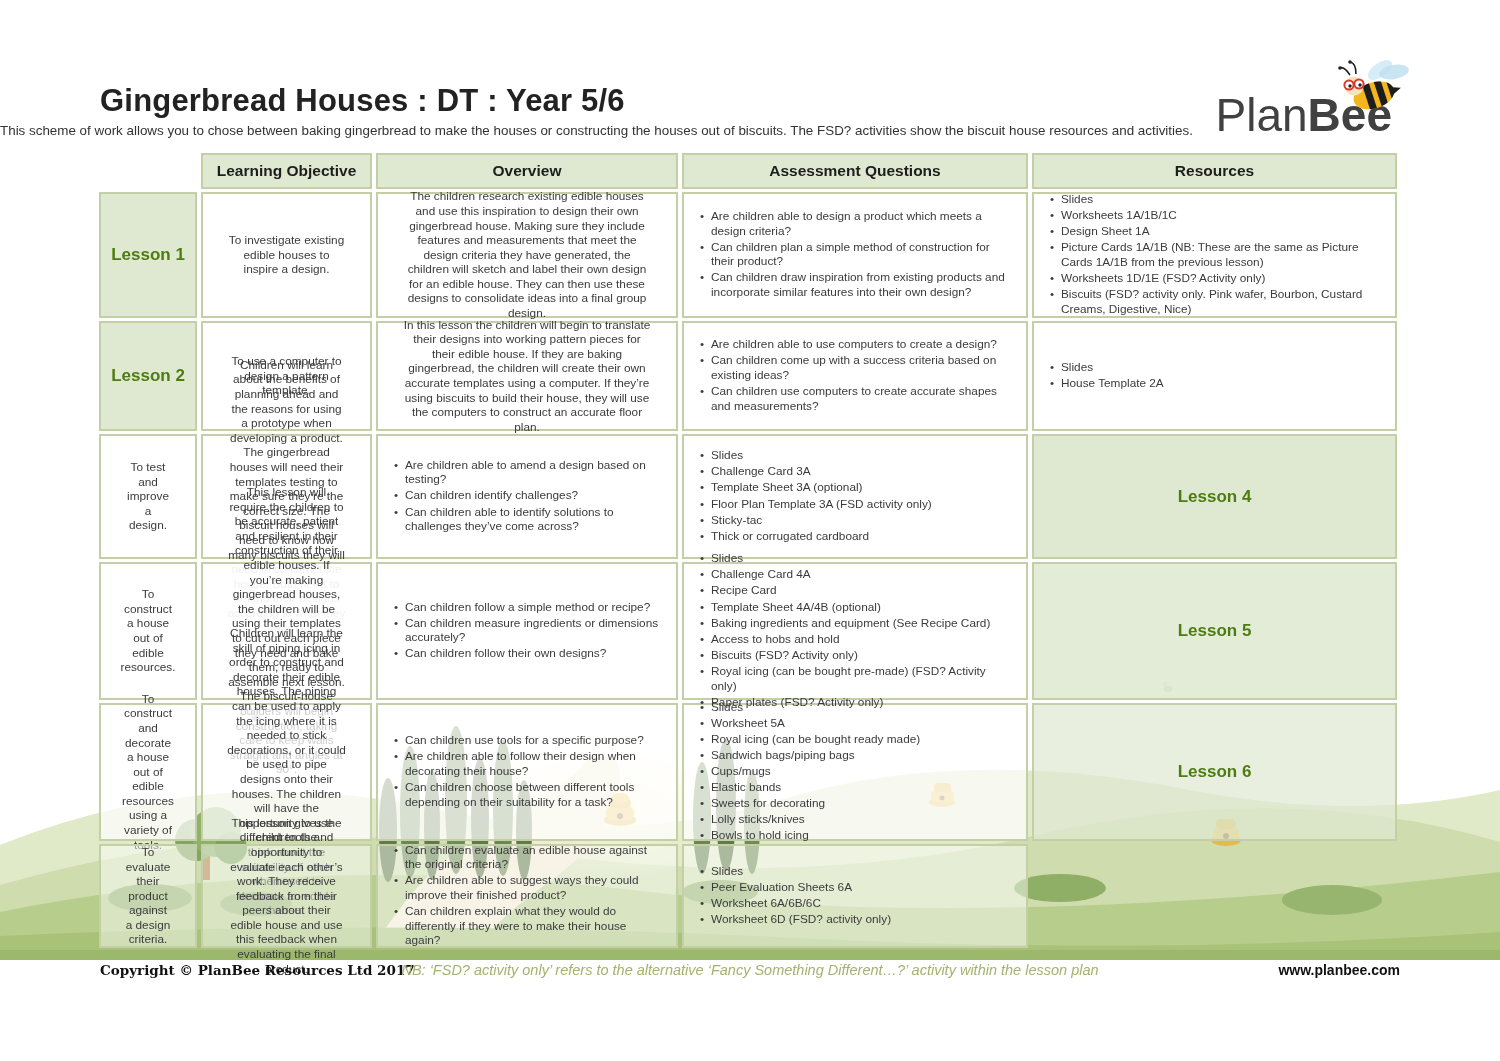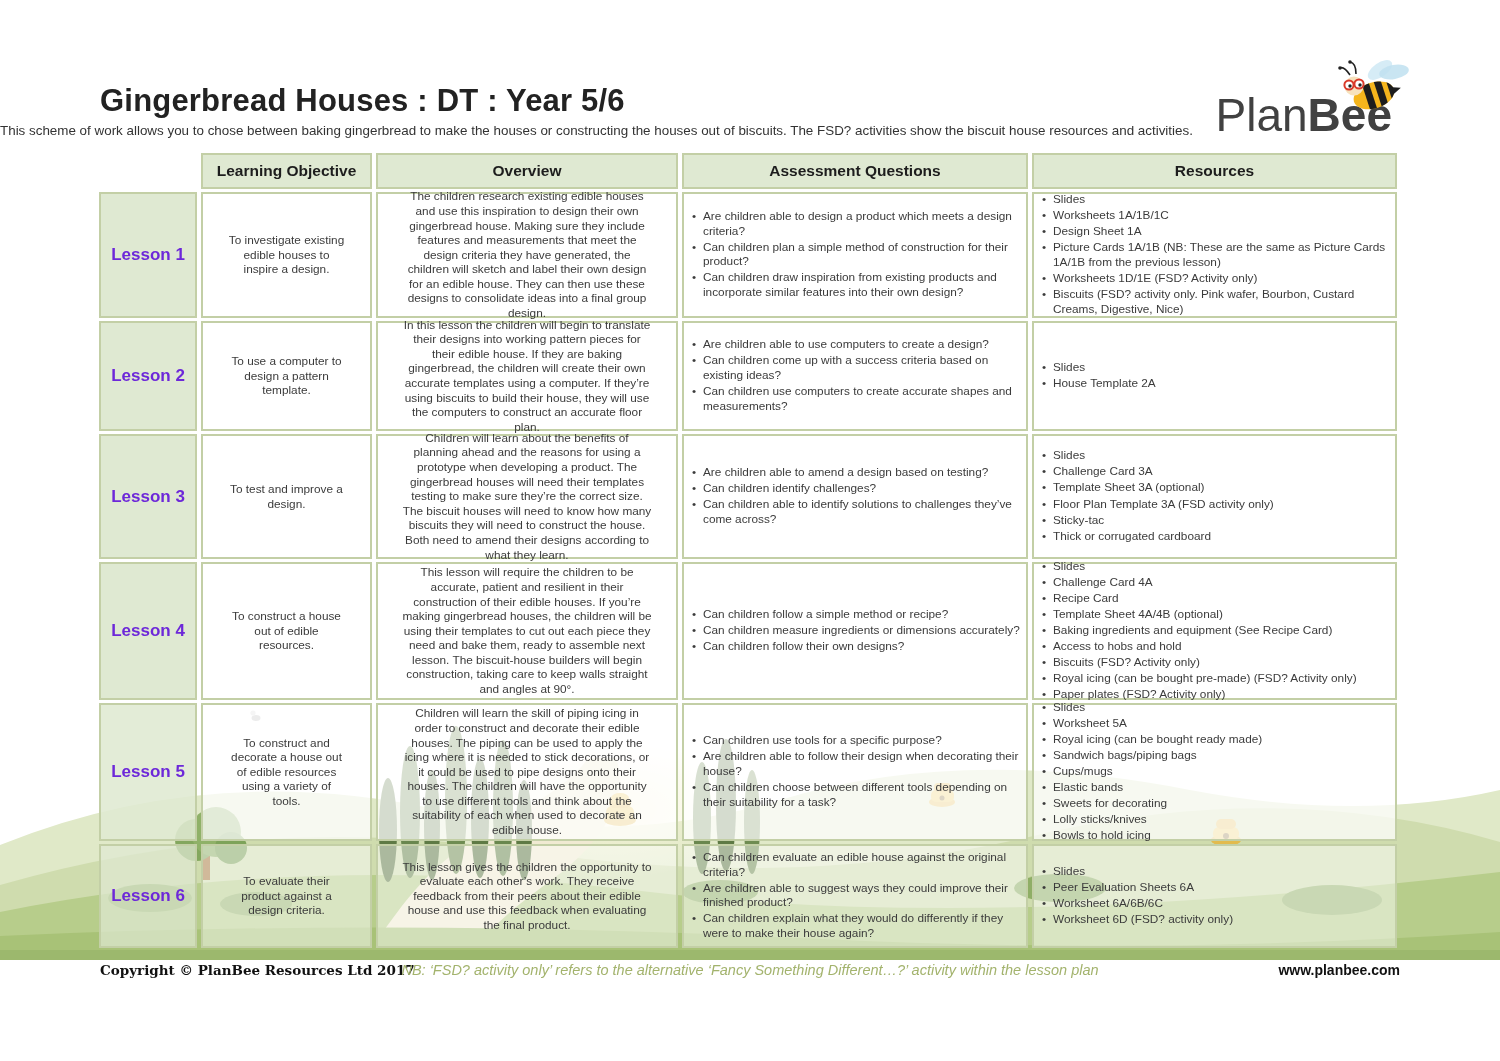--- a/index.html
+++ b/index.html
@@ -30,24 +30,24 @@
     grid-template-columns:98px 171px 302px 346px 365px;
     grid-template-rows:36px 126px 110px 125px 138px 138px 104px;
     gap:3px 4px;
     width:1302px;
   }
   .spacer{border:none;background:transparent;}
   .cell{border:2px solid var(--olive-border);}
   .hcell{background:var(--cell-green);display:flex;align-items:center;justify-content:center;
          font-weight:bold;font-size:15.5px;color:#1d1d1d;}
   .lesson-cell{background:var(--cell-green);display:flex;align-items:center;justify-content:center;
-         font-weight:bold;font-size:17px;color:#6d28d9;}
+         font-weight:bold;font-size:17px;color:#4d7c0f;}
   .text-cell{background:rgba(255,255,255,.92);display:flex;align-items:center;justify-content:center;
          text-align:center;padding:4px 24px;font-size:11.8px;line-height:14.6px;color:var(--ink);}
-  .list-cell{background:rgba(255,255,255,.92);display:flex;align-items:center;padding:6px 4px;
+  .list-cell{background:rgba(255,255,255,.92);display:flex;align-items:center;padding:6px 12px;
          font-size:11.8px;line-height:14.6px;color:var(--ink);}
   .list-cell ul{margin:0;padding:0 0 0 15px;list-style:none;}
   .list-cell li{position:relative;margin:0 0 1.5px 0;}
   .list-cell li::before{content:"\2022";position:absolute;left:-11px;}
   
   .r5.text-cell,.r5.list-cell{background:rgba(255,255,255,.74);}
   .r6.text-cell,.r6.list-cell{background:rgba(255,255,255,.48);}
   .r5.lesson-cell{background:rgba(223,233,210,.88);}
   .r6.lesson-cell{background:rgba(223,233,210,.72);}
 
@@ -199,21 +199,20 @@
           <li>Can children come up with a success criteria based on existing ideas?</li>
           <li>Can children use computers to create accurate shapes and measurements?</li>
         </ul>
       </div>
       <div class="cell list-cell r2">
         <ul>
           <li>Slides</li>
           <li>House Template 2A</li>
         </ul>
       </div>
-      <div class="cell lesson-cell r3">Lesson 3</div>
       <div class="cell text-cell r3">To test and improve a design.</div>
       <div class="cell text-cell r3">Children will learn about the benefits of planning ahead and the reasons for using a prototype when developing a product. The gingerbread houses will need their templates testing to make sure they’re the correct size. The biscuit houses will need to know how many biscuits they will need to construct the house. Both need to amend their designs according to what they learn.</div>
       <div class="cell list-cell r3">
         <ul>
           <li>Are children able to amend a design based on testing?</li>
           <li>Can children identify challenges?</li>
           <li>Can children able to identify solutions to challenges they’ve come across?</li>
         </ul>
       </div>
       <div class="cell list-cell r3">

